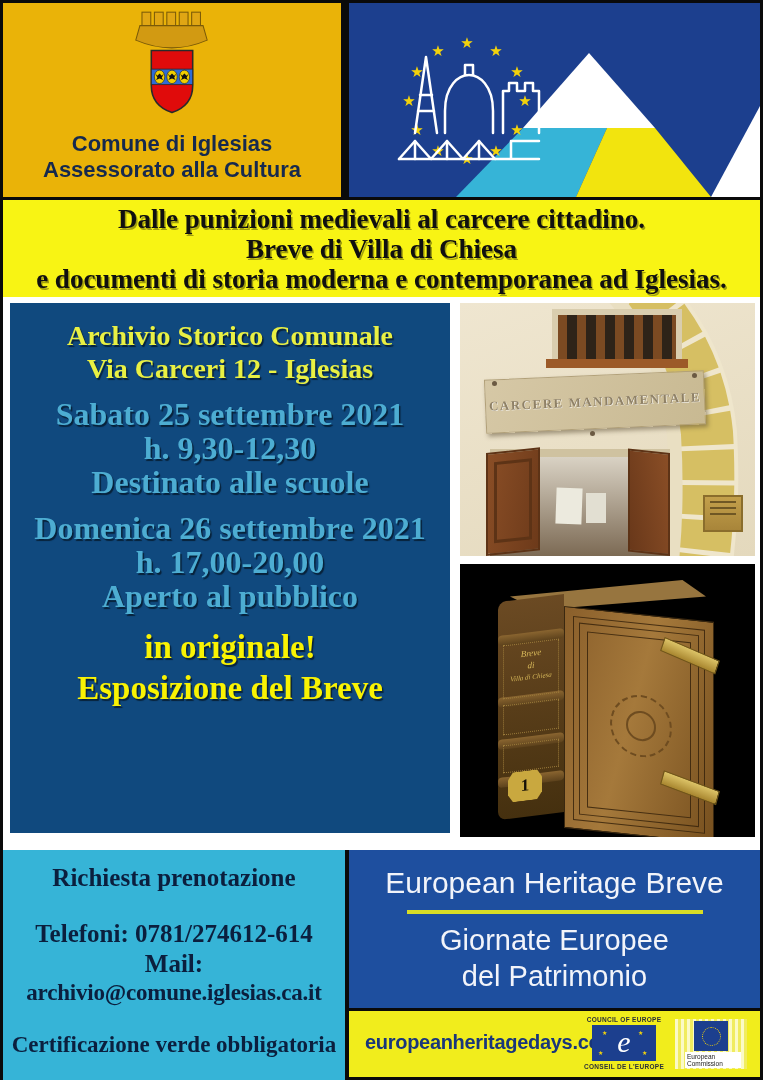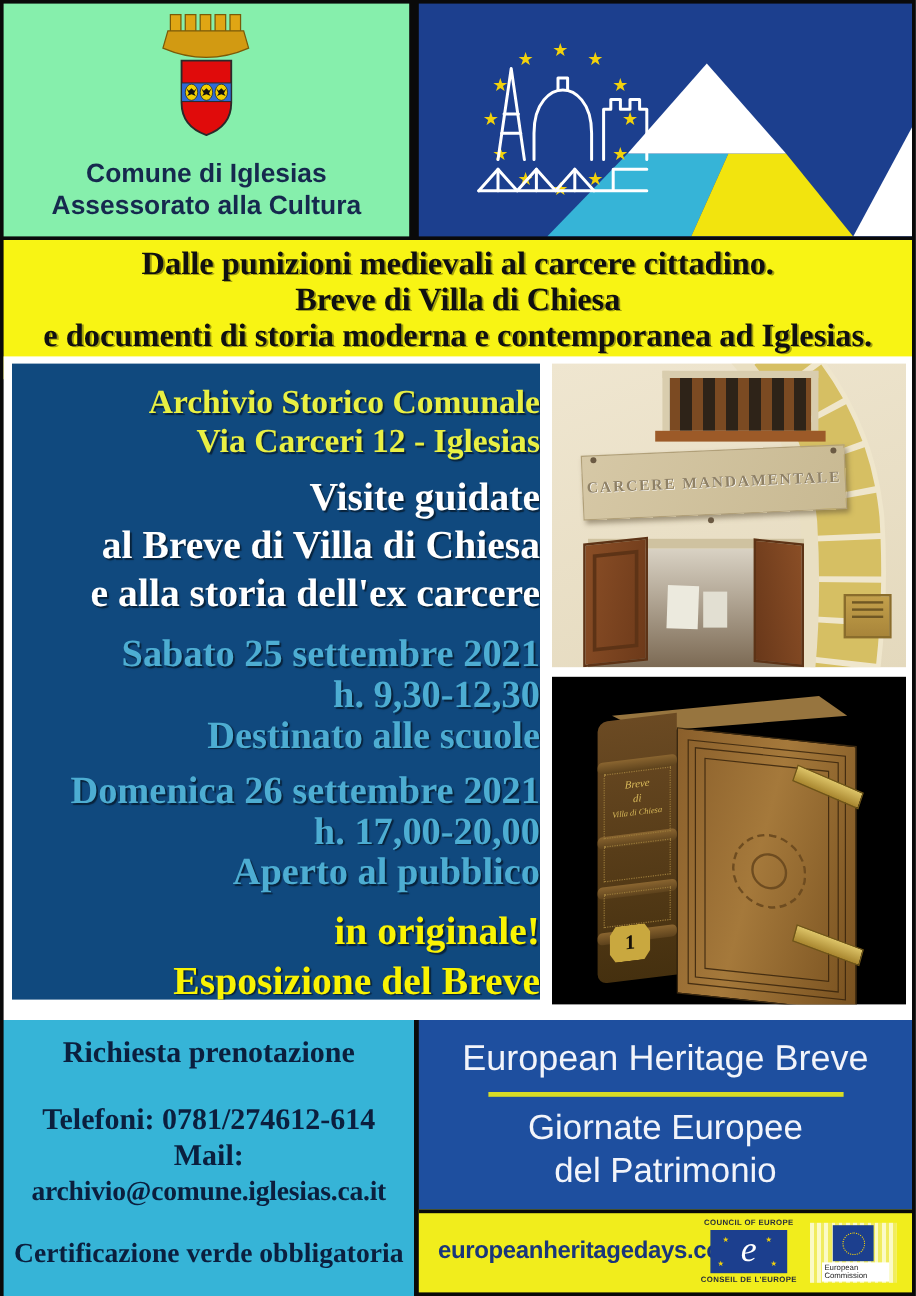--- a/index.html
+++ b/index.html
@@ -1,37 +1,37 @@
 <!DOCTYPE html>
 <html><head>
 <meta charset="utf-8">
 <style>
   html,body{margin:0;padding:0;background:#444;}
   .poster{position:relative;width:763px;height:1080px;background:#0a0a0a;overflow:hidden;
           font-family:"Liberation Serif",serif;}
   .abs{position:absolute;}
 
   
-  .hdr-left{left:3px;top:3px;width:338px;height:194px;background:#86efac;text-align:center;}
+  .hdr-left{left:3px;top:3px;width:338px;height:194px;background:#eab308;text-align:center;}
   .muni-name{margin-top:2px;font-family:"Liberation Sans",sans-serif;font-weight:bold;
              font-size:22px;line-height:26px;color:#16294e;}
   .hdr-right{left:349px;top:3px;width:411px;height:194px;background:#1c3f8e;overflow:hidden;}
   .star{position:absolute;transform:translate(-50%,-50%);color:#f2d20c;font-size:15px;line-height:15px;}
 
   
   .banner{left:3px;top:200px;width:757px;height:116px;background:#f8f414;text-align:center;
           color:#101010;font-weight:700;font-size:27px;line-height:30px;padding-top:4px;box-sizing:border-box;
           text-shadow:1.5px 1.5px 0 rgba(0,0,0,.35);}
 
   
   .main-band{left:3px;top:297px;width:757px;height:553px;background:#ffffff;}
 
   
   .panel{left:10px;top:303px;width:440px;height:530px;background:#10497e;text-align:center;overflow:hidden;}
-  .panel div{text-shadow:1.5px 1.5px 1px rgba(0,0,0,.55);text-align:right;}
+  .panel div{text-shadow:1.5px 1.5px 1px rgba(0,0,0,.55);}
   .venue{margin-top:16px;font-weight:700;font-size:28px;line-height:33px;color:#e9f043;}
   .event{margin-top:10px;font-weight:700;font-size:33px;line-height:40px;color:#ffffff;}
   .session{margin-top:12px;font-weight:700;font-size:32px;line-height:34px;color:#4dadd2;}
   .highlight{margin-top:14px;font-weight:700;font-size:33px;line-height:41px;color:#f9f303;
              text-shadow:2.5px 2.5px 1px rgba(0,0,0,.8);}
 
   
   .photo1{left:460px;top:303px;width:295px;height:253px;background:linear-gradient(160deg,#efe6d0,#e4d9bd);overflow:hidden;}
   .p1-window{left:92px;top:6px;width:130px;height:50px;background:repeating-linear-gradient(90deg,#7b4a22 0 9px,#2e2318 9px 19px);
              border:6px solid #d9cdae;border-bottom:0;box-sizing:border-box;}
@@ -174,25 +174,20 @@
     <div>e documenti di storia moderna e contemporanea ad Iglesias.</div>
   </div>
 
   <div class="abs main-band"></div>
 
   <div class="abs panel">
     <div class="venue">
       <div>Archivio Storico Comunale</div>
       <div>Via Carceri 12 - Iglesias</div>
     </div>
-    <div class="event">
-      <div>Visite guidate</div>
-      <div>al Breve di Villa di Chiesa</div>
-      <div>e alla storia dell'ex carcere</div>
-    </div>
     <div class="session">
       <div>Sabato 25 settembre 2021</div>
       <div>h. 9,30-12,30</div>
       <div>Destinato alle scuole</div>
     </div>
     <div class="session">
       <div>Domenica 26 settembre 2021</div>
       <div>h. 17,00-20,00</div>
       <div>Aperto al pubblico</div>
     </div>

